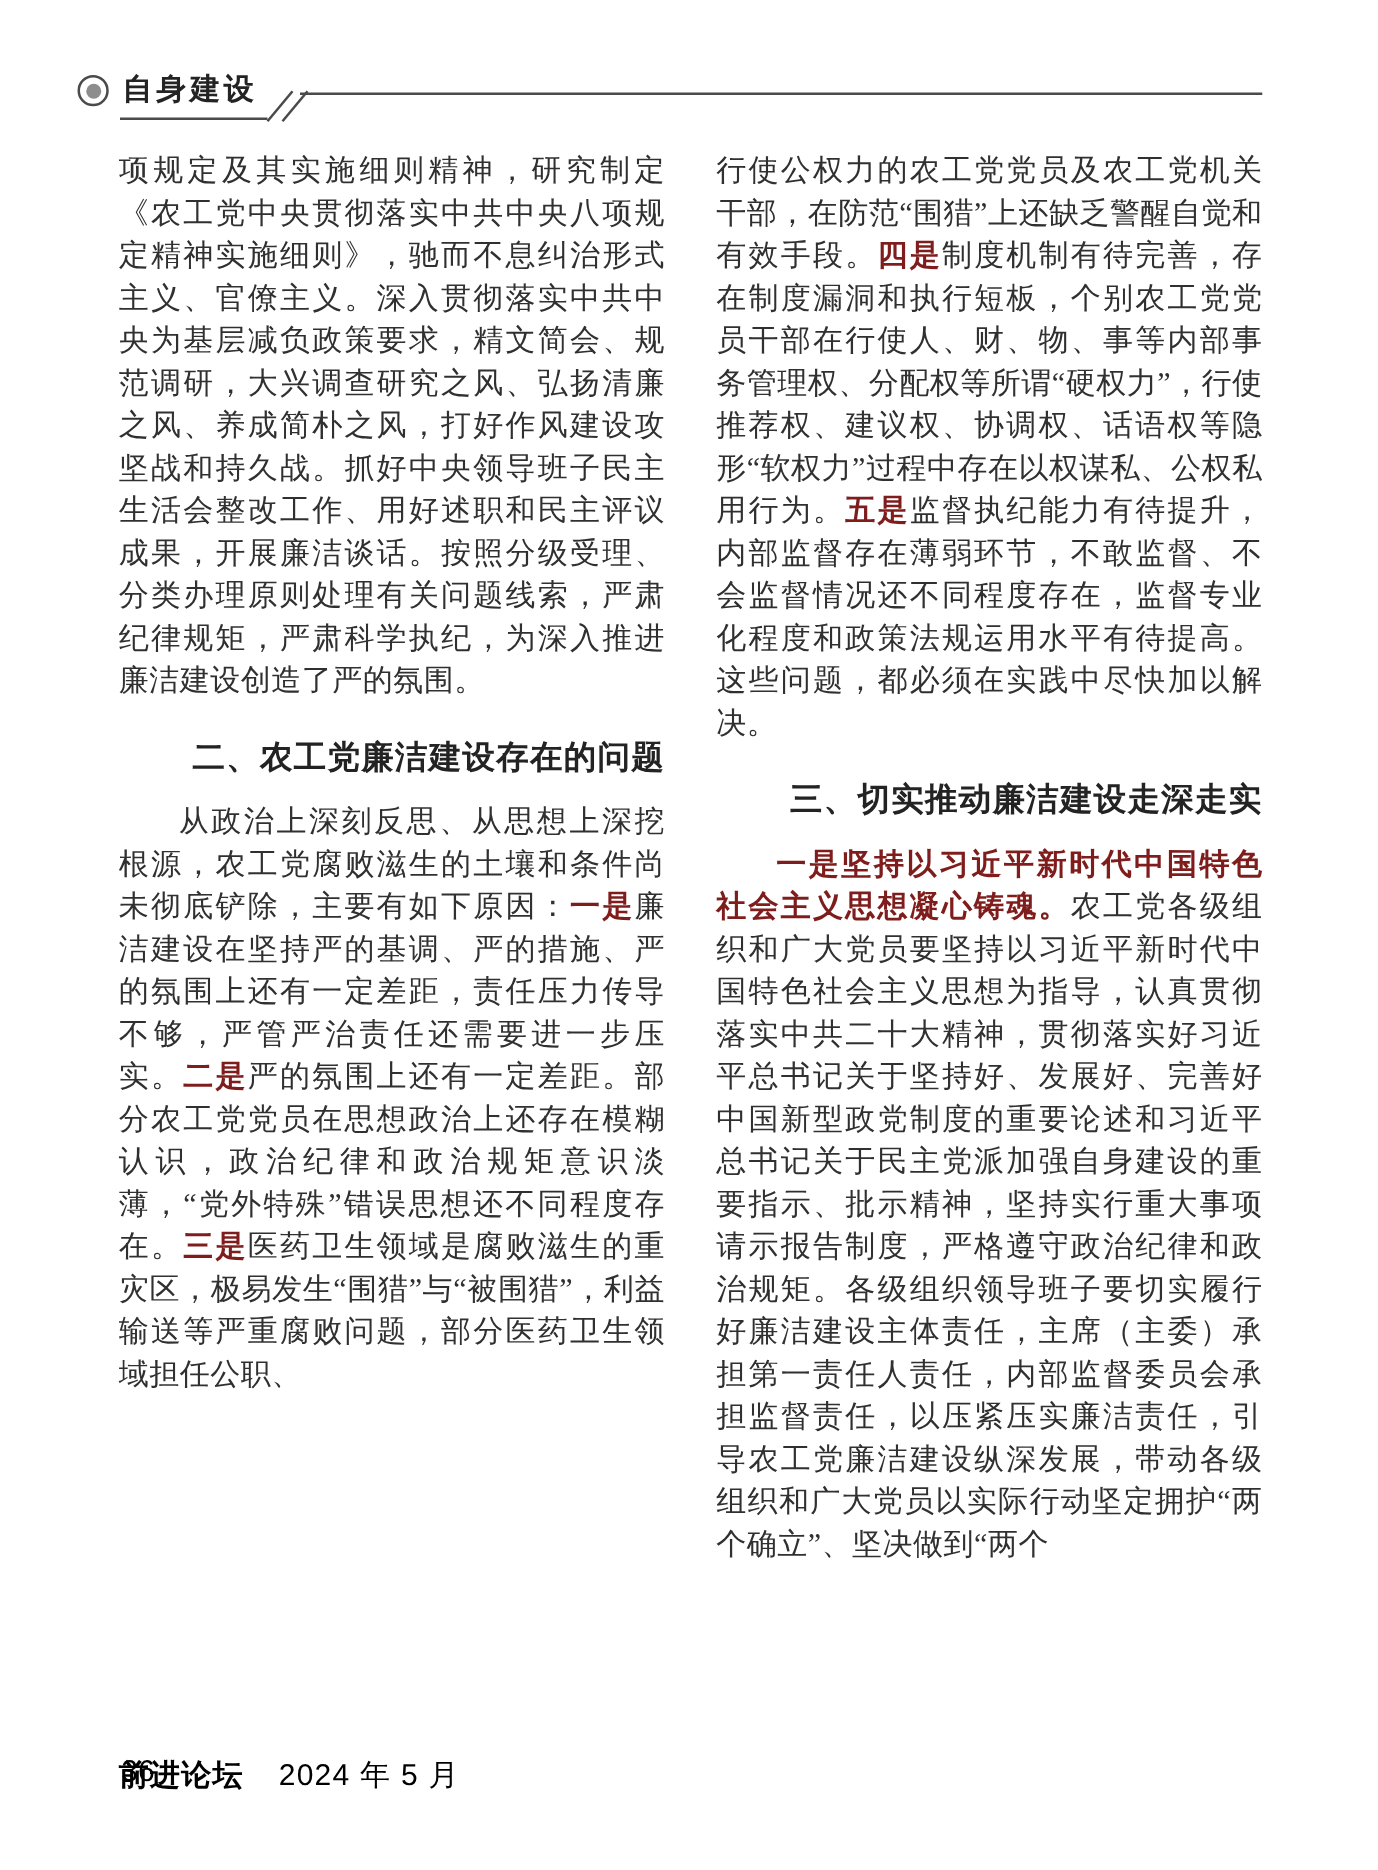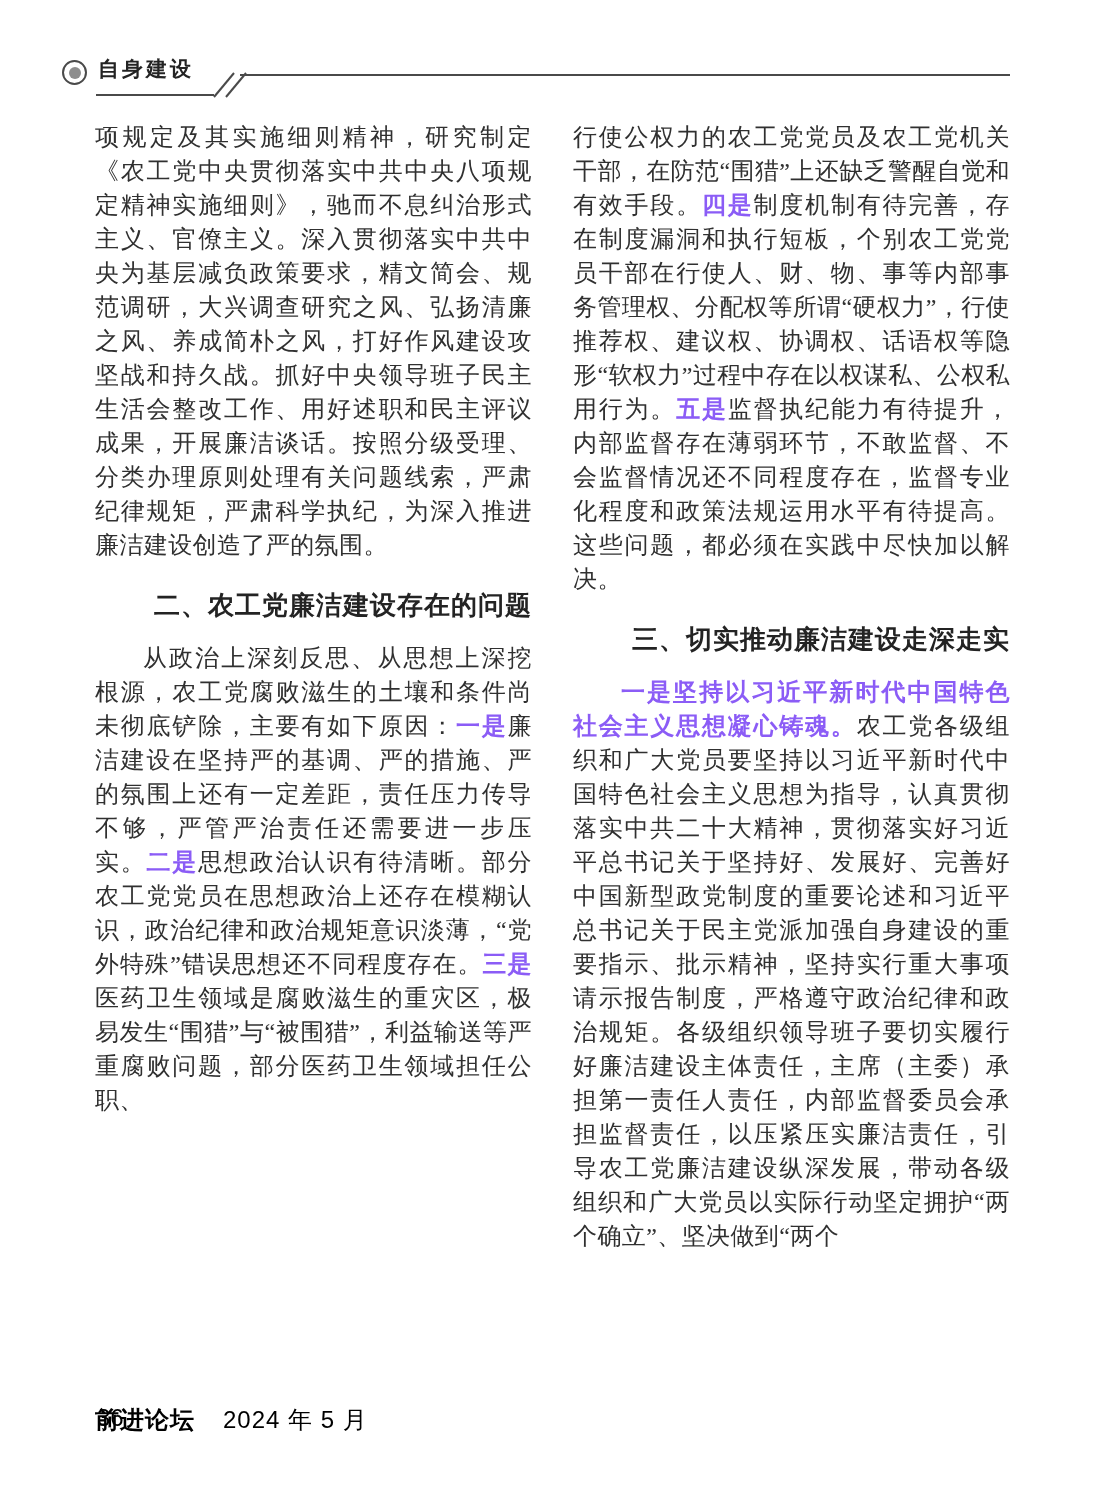--- a/index.html
+++ b/index.html
@@ -20,41 +20,41 @@
     border:2.5px solid #4a4a4a; border-radius:50%;
   }
   .hdr-circle .dot {
     position:absolute; left:50%; top:50%;
     width:12px; height:12px; margin:-6px 0 0 -6px;
     background:#8d8d8d; border-radius:50%;
   }
   .hdr-label {
     position:absolute; left:36px; top:1px;
     font-family:"Liberation Sans", sans-serif;
-    font-weight:bold; font-size:21px; letter-spacing:3px; color:#232323;
+    font-weight:bold; font-size:24px; letter-spacing:3px; color:#232323;
   }
   .hdr-rule { position:absolute; left:0; top:0; width:948px; height:50px; }
 
   
   .cols {
     position:absolute; top:120px; left:95px; width:915px;
     display:flex; gap:41px;
   }
   .col { width:437px; }
   .para {
     margin:0;
     font-size:24px; line-height:34px;
     text-align:justify; text-indent:2em;
     letter-spacing:0.4px;
     color:#303030;
   }
   .para.noindent { text-indent:0; }
   .para b {
     font-family:"Liberation Sans", sans-serif;
-    font-weight:700; color:#8b5cf6;
+    font-weight:700; color:#7f1d1d;
   }
   .sec-heading {
     font-family:"Liberation Sans", sans-serif;
     font-size:26px; font-weight:700; color:#232323;
     text-align:right; letter-spacing:1px;
     margin:26px 0 18px 0;
   }
 
   
   .footer {
@@ -82,21 +82,21 @@
     <span class="hdr-circle">
         <span class="dot"></span>
       </span>
     <span class="hdr-label">自身建设</span>
   </div>
 
   <div class="cols">
     <div class="col">
         <p class="para noindent"><span>项规定及其实施细则精神，研究制定《农工党中央贯彻落实中共中央八项规定精神实施细则》，驰而不息纠治形式主义、官僚主义。深入贯彻落实中共中央为基层减负政策要求，精文简会、规范调研，大兴调查研究之风、弘扬清廉之风、养成简朴之风，打好作风建设攻坚战和持久战。抓好中央领导班子民主生活会整改工作、用好述职和民主评议成果，开展廉洁谈话。按照分级受理、分类办理原则处理有关问题线索，严肃纪律规矩，严肃科学执纪，为深入推进廉洁建设创造了严的氛围。</span></p>
         <h2 class="sec-heading">二、农工党廉洁建设存在的问题</h2>
-        <p class="para"><span>从政治上深刻反思、从思想上深挖根源，农工党腐败滋生的土壤和条件尚未彻底铲除，主要有如下原因：</span><b>一是</b><span>廉洁建设在坚持严的基调、严的措施、严的氛围上还有一定差距，责任压力传导不够，严管严治责任还需要进一步压实。</span><b>二是</b><span>思想政治认识有待清晰。部分农工党党员在思想政治上还存在模糊认识，政治纪律和政治规矩意识淡薄，“党外特殊”错误思想还不同程度存在。</span><b>三是</b><span>医药卫生领域是腐败滋生的重灾区，极易发生“围猎”与“被围猎”，利益输送等严重腐败问题，部分医药卫生领域担任公职、</span></p>
+        <p class="para"><span>从政治上深刻反思、从思想上深挖根源，农工党腐败滋生的土壤和条件尚未彻底铲除，主要有如下原因：</span><b>一是</b><span>廉洁建设在坚持严的基调、严的措施、严的氛围上还有一定差距，责任压力传导不够，严管严治责任还需要进一步压实。</span><b>二是</b><span>严的氛围上还有一定差距。部分农工党党员在思想政治上还存在模糊认识，政治纪律和政治规矩意识淡薄，“党外特殊”错误思想还不同程度存在。</span><b>三是</b><span>医药卫生领域是腐败滋生的重灾区，极易发生“围猎”与“被围猎”，利益输送等严重腐败问题，部分医药卫生领域担任公职、</span></p>
       </div>
     <div class="col">
         <p class="para noindent"><span>行使公权力的农工党党员及农工党机关干部，在防范“围猎”上还缺乏警醒自觉和有效手段。</span><b>四是</b><span>制度机制有待完善，存在制度漏洞和执行短板，个别农工党党员干部在行使人、财、物、事等内部事务管理权、分配权等所谓“硬权力”，行使推荐权、建议权、协调权、话语权等隐形“软权力”过程中存在以权谋私、公权私用行为。</span><b>五是</b><span>监督执纪能力有待提升，内部监督存在薄弱环节，不敢监督、不会监督情况还不同程度存在，监督专业化程度和政策法规运用水平有待提高。这些问题，都必须在实践中尽快加以解决。</span></p>
         <h2 class="sec-heading">三、切实推动廉洁建设走深走实</h2>
         <p class="para"><b>一是坚持以习近平新时代中国特色社会主义思想凝心铸魂。</b><span>农工党各级组织和广大党员要坚持以习近平新时代中国特色社会主义思想为指导，认真贯彻落实中共二十大精神，贯彻落实好习近平总书记关于坚持好、发展好、完善好中国新型政党制度的重要论述和习近平总书记关于民主党派加强自身建设的重要指示、批示精神，坚持实行重大事项请示报告制度，严格遵守政治纪律和政治规矩。各级组织领导班子要切实履行好廉洁建设主体责任，主席（主委）承担第一责任人责任，内部监督委员会承担监督责任，以压紧压实廉洁责任，引导农工党廉洁建设纵深发展，带动各级组织和广大党员以实际行动坚定拥护“两个确立”、坚决做到“两个</span></p>
       </div>
   </div>
 
   <div class="footer">
     <span class="page-num">36</span>

